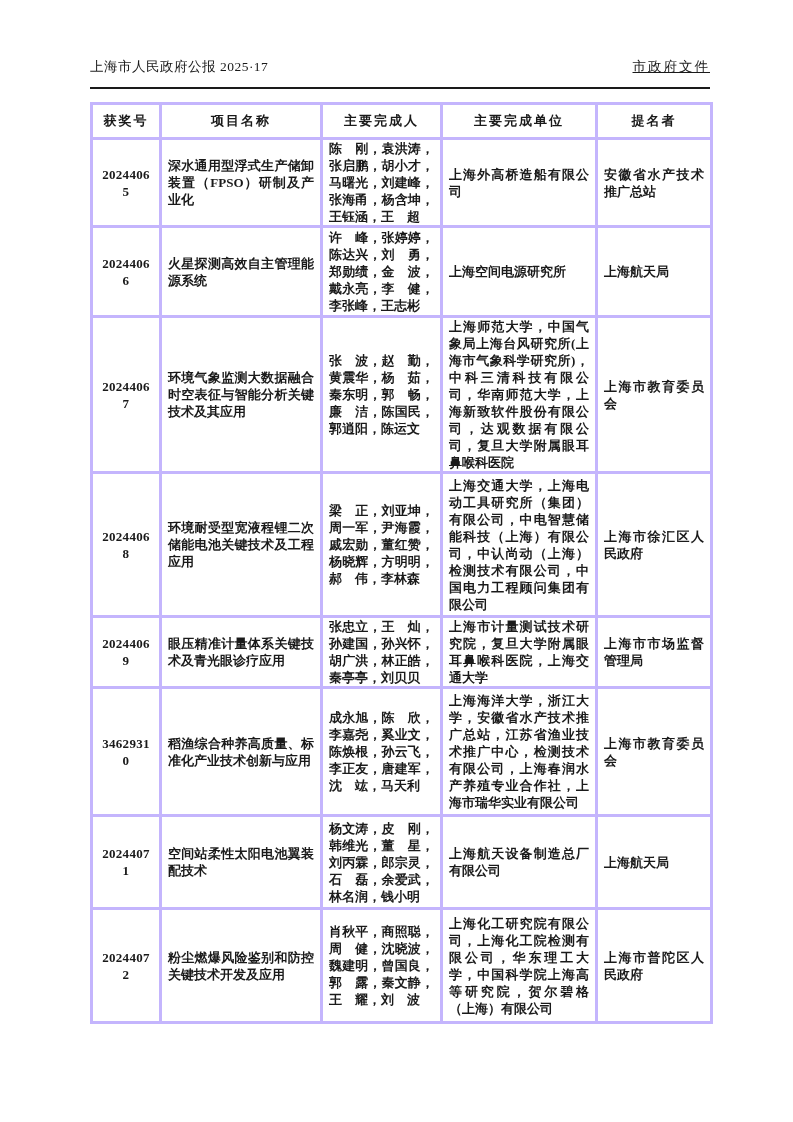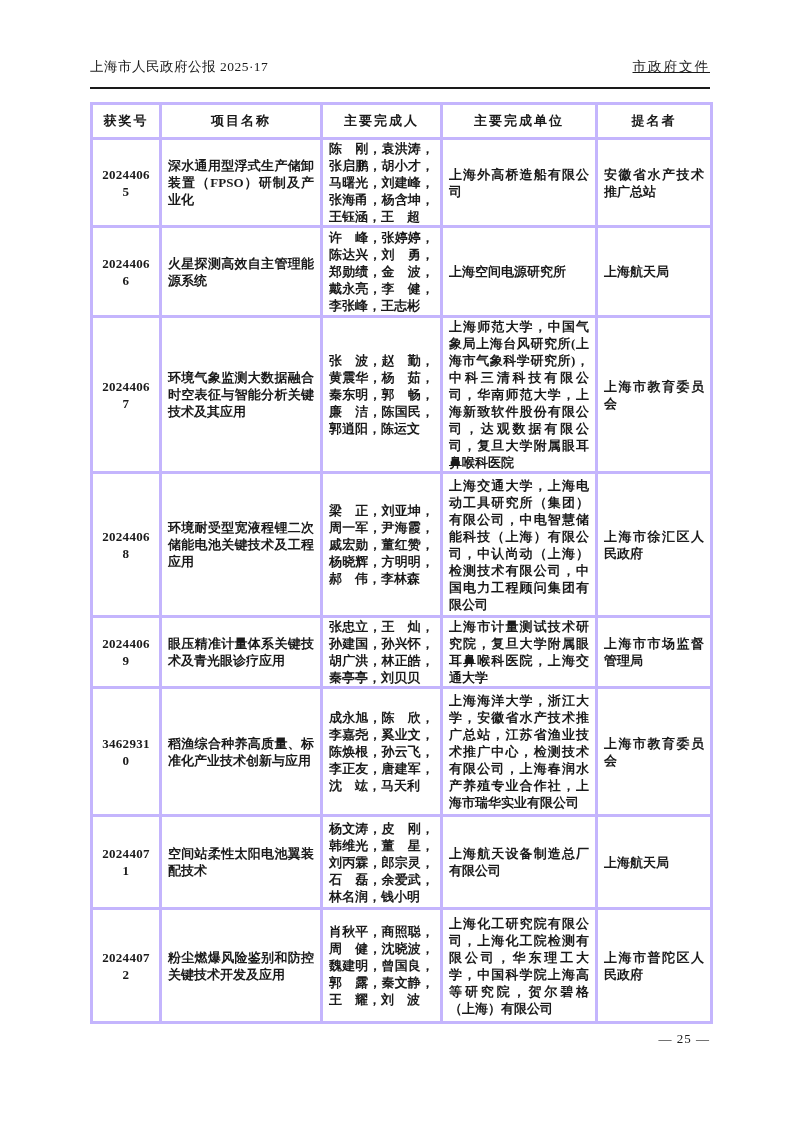--- a/index.html
+++ b/index.html
@@ -160,16 +160,15 @@
           <tr style="height: 114px;">
             <td class="cell-num">20244072</td>
             <td class="cell-text">粉尘燃爆风险鉴别和防控关键技术开发及应用</td>
             <td class="cell-text">肖秋平，商照聪，周　健，沈晓波，魏建明，曾国良，郭　露，秦文静，王　耀，刘　波</td>
             <td class="cell-text">上海化工研究院有限公司，上海化工院检测有限公司，华东理工大学，中国科学院上海高等研究院，贺尔碧格（上海）有限公司</td>
             <td class="cell-text">上海市普陀区人民政府</td>
           </tr>
         </tbody>
     </table>
 
-    <div class="page-number">— 25 —</div>
 
   </div>
 </div>
 
 </body></html>

